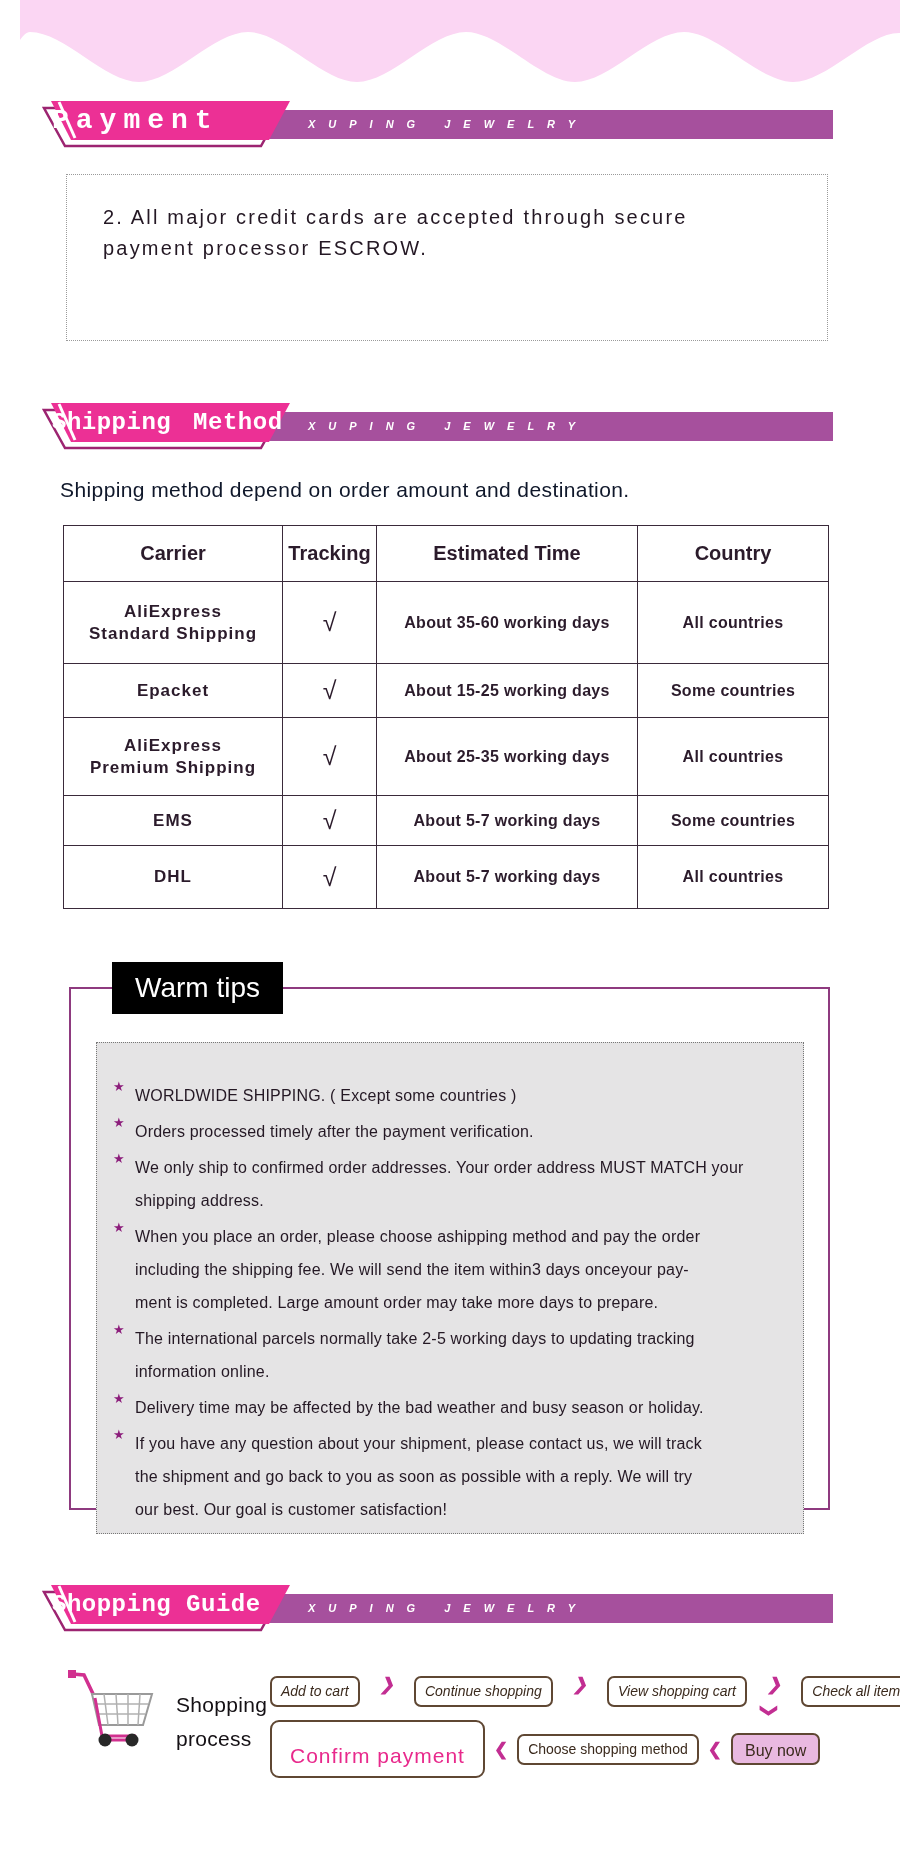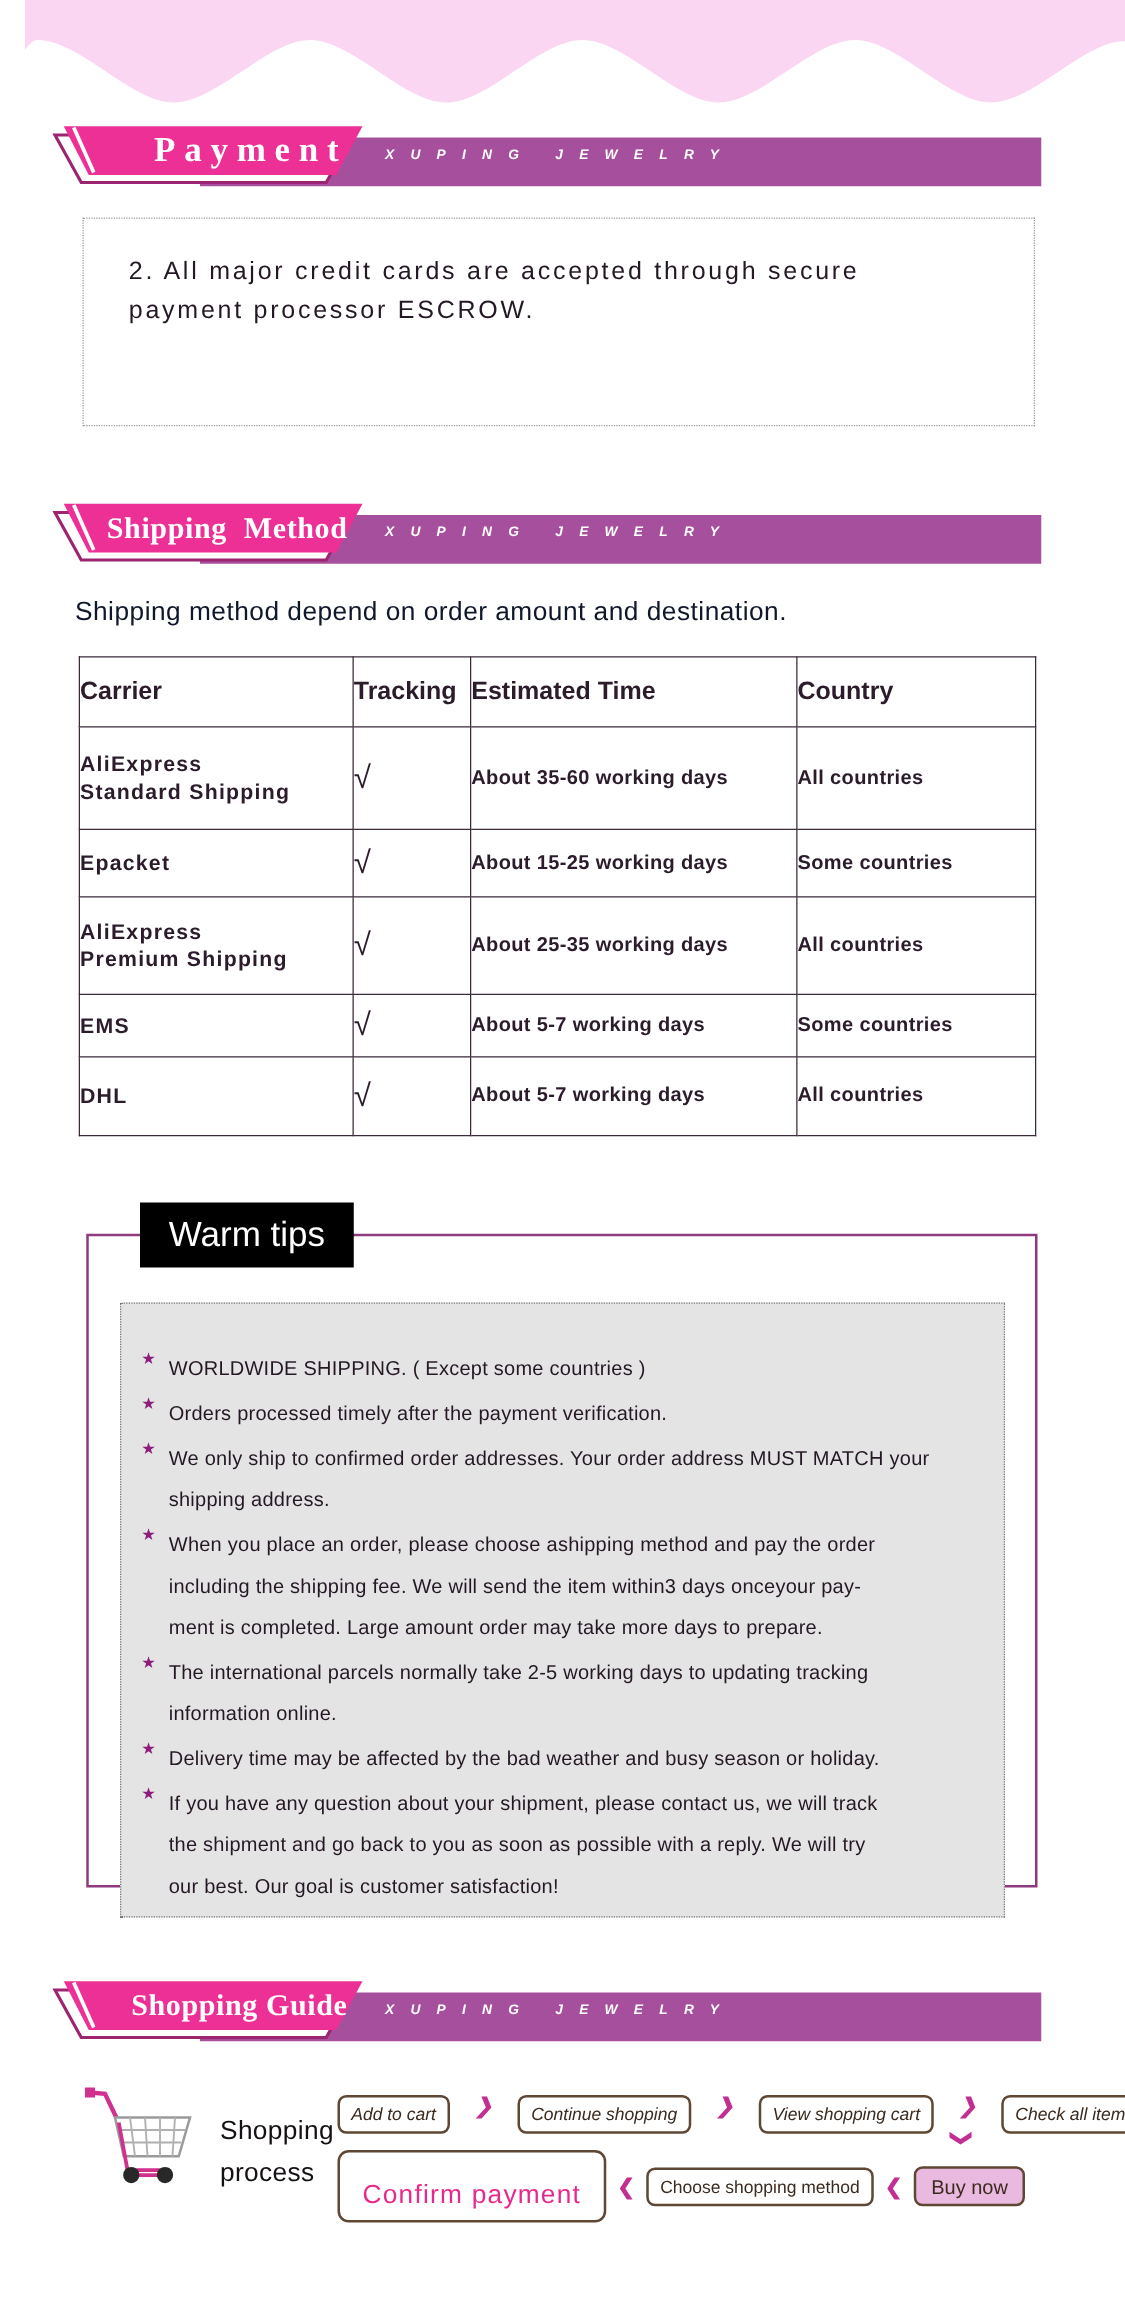--- a/index.html
+++ b/index.html
@@ -4,41 +4,41 @@
 <style>
   * { margin:0; padding:0; box-sizing:border-box; }
   body { background:#fff; font-family:"Liberation Sans", sans-serif; }
   #page { position:relative; width:900px; height:1855px; background:#fff; overflow:hidden; }
 
   
   .wave-wrap { position:absolute; left:20px; top:0; width:880px; height:92px; }
 
   
   .banner { position:absolute; left:0; width:900px; height:60px; }
-  .banner .bar { position:absolute; left:160px; width:673px; top:10px; height:39px; background:#a6509d; }
+  .banner .bar { position:absolute; left:160px; width:673px; top:10px; height:29px; background:#a6509d; }
   .banner .bar .bar-text { position:absolute; left:148px; top:0; line-height:29px; color:#fff;
       font-size:11px; font-style:italic; font-weight:bold; letter-spacing:13px; white-space:nowrap; }
   .banner svg.ribbon { position:absolute; left:42px; top:0; }
-  .banner .ribbon-title { position:absolute; left:52px; top:1px; width:226px; text-align:right;
-      color:#fff; font-family:Liberation Serif, serif; font-weight:bold; line-height:40px; white-space:nowrap; }
+  .banner .ribbon-title { position:absolute; left:52px; top:1px; width:226px; text-align:left;
+      color:#fff; font-family:Liberation Mono, monospace; font-weight:bold; line-height:40px; white-space:nowrap; }
   .banner-payment .ribbon-title { font-size:28px; letter-spacing:7px; }
   .banner-shipping .ribbon-title { font-size:24px; letter-spacing:0.5px; word-spacing:7px; }
   .banner-guide .ribbon-title { font-size:24px; letter-spacing:0.5px; }
 
   
   .payment-box { position:absolute; left:66px; top:174px; width:762px; height:167px;
       border:1px dotted #9a9a9a; background:#fff; padding:27px 36px; }
   .payment-item { font-size:20px; letter-spacing:2.2px; line-height:31px; color:#241824;
       margin-bottom:17px; white-space:pre-line; }
 
   
   .shipping-intro { position:absolute; left:60px; top:478px; font-size:21px; color:#0f172a;
       letter-spacing:0.4px; }
   table.ship-table { position:absolute; left:63px; top:525px; width:765px; border-collapse:collapse; table-layout:fixed; }
-  table.ship-table th, table.ship-table td { border:1px solid #3a2a3a; text-align:left; vertical-align:middle;
+  table.ship-table th, table.ship-table td { border:1px solid #3a2a3a; text-align:center; vertical-align:middle;
       color:#2b1b2b; }
   table.ship-table th { font-size:20px; font-weight:bold; height:56px; }
   td.c-carrier { font-size:17px; font-weight:bold; letter-spacing:1px; white-space:pre-line; line-height:22px; }
   td.c-check { font-size:25px; font-weight:normal; }
   td.c-time, td.c-country { font-size:16px; font-weight:bold; letter-spacing:0.3px; }
   tr.r1 { height:82px; } tr.r2 { height:54px; } tr.r3 { height:78px; } tr.r4 { height:50px; } tr.r5 { height:63px; }
 
   
   .tips-panel { position:absolute; left:69px; top:987px; width:761px; height:523px;
       border:2px solid #8e3a7f; background:transparent; }

